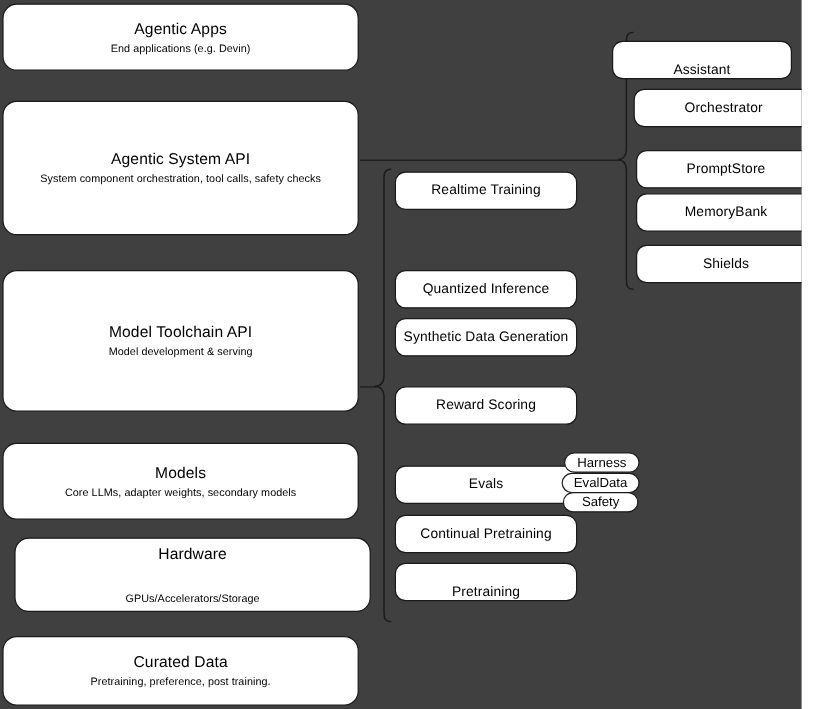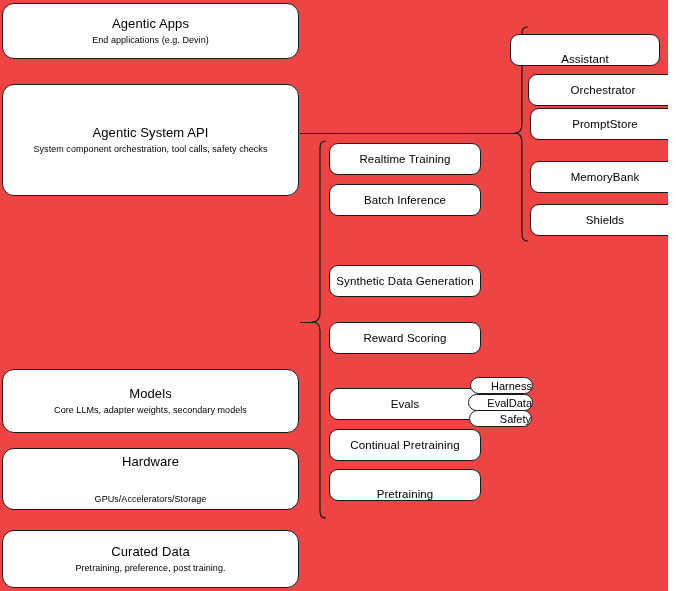--- a/index.html
+++ b/index.html
@@ -4,21 +4,21 @@
 <style>
   html, body {
     margin: 0;
     padding: 0;
     background: #ffffff;
   }
   #canvas {
     position: relative;
     width: 668px;
     height: 591px;
-    background: #ef4444;
+    background: #404040;
     font-family: "Liberation Sans", sans-serif;
     overflow: hidden;
   }
 
   
   .layer-box {
     position: absolute;
     box-sizing: border-box;
     border: 1px solid #1a1a1a;
     border-radius: 12px;
@@ -61,21 +61,21 @@
 
   
   .oval {
     position: absolute;
     box-sizing: border-box;
     border: 1px solid #1a1a1a;
     border-radius: 999px;
     background: #ffffff;
     display: flex;
     align-items: center;
-    justify-content: flex-end;
+    justify-content: center;
     font-size: 11px;
     color: #000000;
     white-space: nowrap;
     z-index: 5;
   }
 
   
   .bracket-svg {
     position: absolute;
     overflow: visible;
@@ -100,27 +100,31 @@
   <div class="layer-box" style="left:2px; top:3px; width:297px; height:56px;">
     <div class="layer-title">Agentic Apps</div>
     <div class="layer-sub">End applications (e.g. Devin)</div>
   </div>
 
   <div class="layer-box" style="left:2px; top:84px; width:297px; height:112px;">
     <div class="layer-title">Agentic System API</div>
     <div class="layer-sub">System component orchestration, tool calls, safety checks</div>
   </div>
 
+  <div class="layer-box" style="left:2px; top:225px; width:297px; height:118px;">
+    <div class="layer-title">Model Toolchain API</div>
+    <div class="layer-sub">Model development &amp; serving</div>
+  </div>
 
   <div class="layer-box" style="left:2px; top:369px; width:297px; height:64px;">
     <div class="layer-title">Models</div>
     <div class="layer-sub">Core LLMs, adapter weights, secondary models</div>
   </div>
 
-  <div class="layer-box" style="left:2px; top:448px; width:297px; height:62px;gap:21px;">
+  <div class="layer-box" style="left:12px; top:448px; width:297px; height:62px;gap:21px;">
     <div class="layer-title">Hardware</div>
     <div class="layer-sub">GPUs/Accelerators/Storage</div>
   </div>
 
   <div class="layer-box" style="left:2px; top:530px; width:297px; height:58px;">
     <div class="layer-title">Curated Data</div>
     <div class="layer-sub">Pretraining, preference, post training.</div>
   </div>
 
   <div class="connector-line" style="left:300px; top:133px; width:218px;"></div>
@@ -128,41 +132,41 @@
   <svg class="bracket-svg" style="left:514px; top:26px; width:16px; height:216px;" viewBox="0 0 16 216">
     <path class="bracket-path" d="M 14 1 C 8 1 8 5 8 9 L 8 98 C 8 104 5 107 1 107 C 5 107 8 110 8 116 L 8 207 C 8 211 8 215 14 215"></path>
   </svg>
 
   <div class="item-box" style="left:510px; top:34px; width:150px; height:32px;align-items:flex-end;">
     <span>Assistant</span>
   </div>
   <div class="item-box" style="left:528px; top:74px; width:150px; height:32px;">
     <span>Orchestrator</span>
   </div>
-  <div class="item-box" style="left:530px; top:108px; width:150px; height:32px;">
+  <div class="item-box" style="left:530px; top:125px; width:150px; height:32px;">
     <span>PromptStore</span>
   </div>
   <div class="item-box" style="left:530px; top:204px; width:150px; height:32px;">
     <span>Shields</span>
   </div>
   <div class="item-box" style="left:530px; top:161px; width:150px; height:32px;">
     <span>MemoryBank</span>
   </div>
 
   <div class="connector-line" style="left:300px; top:322px; width:13px;"></div>
 
   <svg class="bracket-svg" style="left:311px; top:140px; width:16px; height:379px;" viewBox="0 0 16 379">
     <path class="bracket-path" d="M 15 1 C 9 1 9 5 9 10 L 9 173 C 9 179 6 182 1 182 C 6 182 9 185 9 191 L 9 369 C 9 374 9 378 15 378"></path>
   </svg>
 
   <div class="item-box" style="left:329px; top:143px; width:152px; height:32px;">
     <span>Realtime Training</span>
   </div>
-  <div class="item-box" style="left:329px; top:184px; width:152px; height:32px;">
-    <span>Batch Inference</span>
+  <div class="item-box" style="left:329px; top:225px; width:152px; height:32px;">
+    <span>Quantized Inference</span>
   </div>
   <div class="item-box" style="left:329px; top:265px; width:152px; height:32px;">
     <span>Synthetic Data Generation</span>
   </div>
   <div class="item-box" style="left:329px; top:306px; width:152px; height:32px;margin-top:16px;">
     <span>Reward Scoring</span>
   </div>
   <div class="item-box" style="left:329px; top:388px; width:152px; height:32px;">
     <span>Evals</span>
   </div>

